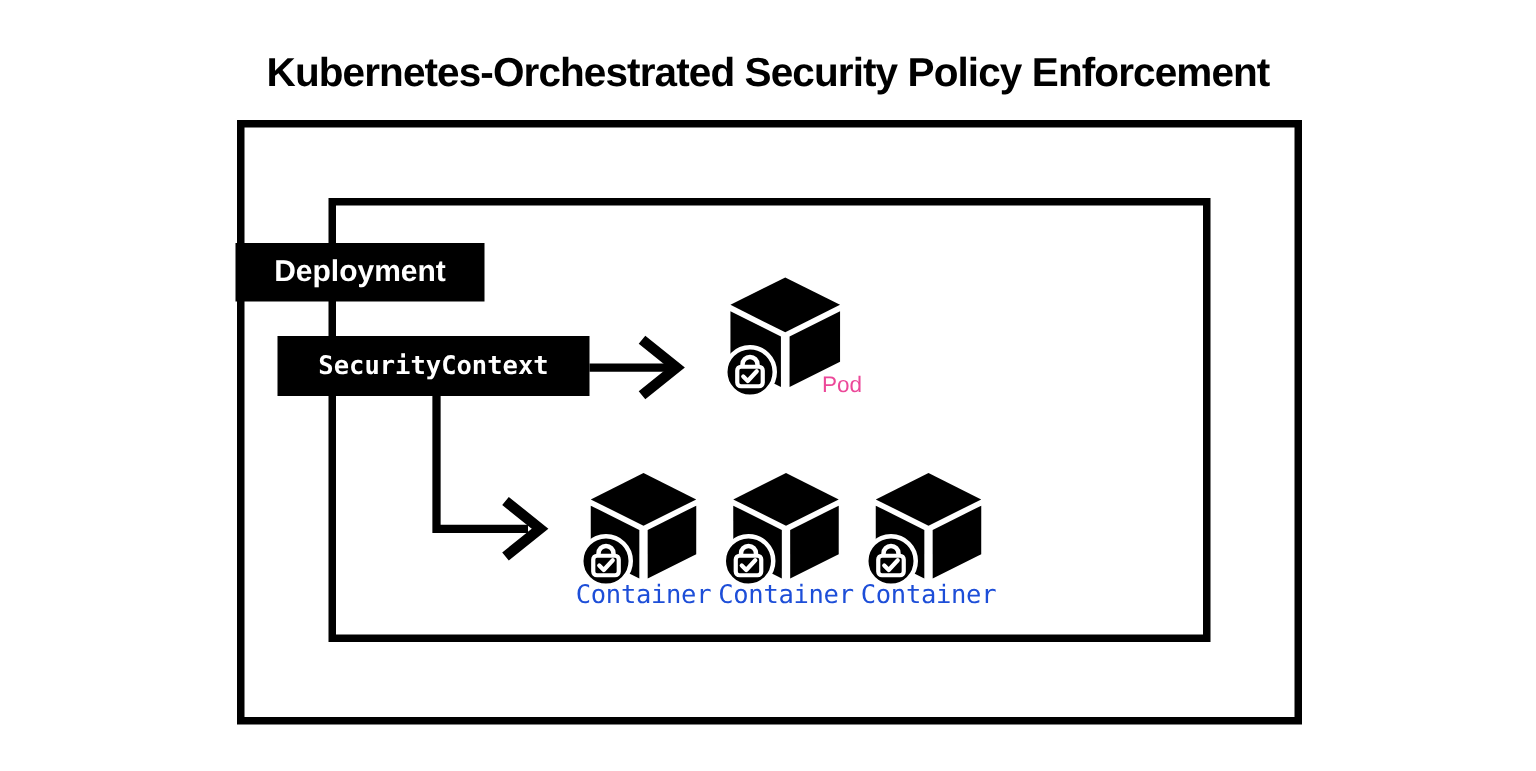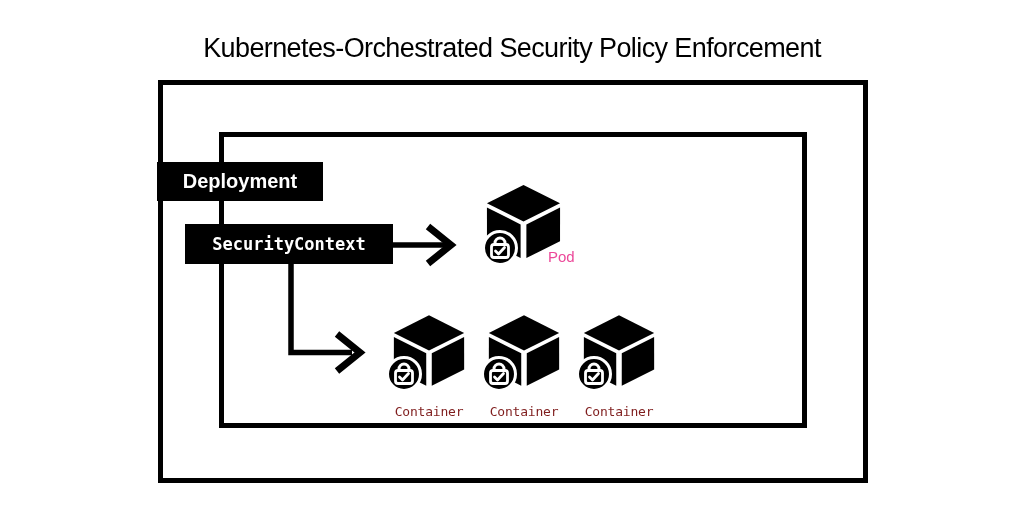--- a/index.html
+++ b/index.html
@@ -10,21 +10,21 @@
     height: 514px;
     background: #ffffff;
     font-family: "Liberation Sans", sans-serif;
     overflow: hidden;
   }
   .title {
     position: absolute;
     left: 0; right: 0; top: 33px;
     text-align: center;
     font-size: 27px;
-    font-weight: 400;
+    font-weight: 700;
     letter-spacing: -0.6px;
     color: #000000;
     z-index: 4;
   }
   .outer-box {
     position: absolute;
     left: 158px; top: 80px;
     width: 710px; height: 403px;
     border: 5px solid #000000;
     z-index: 1;
@@ -79,24 +79,24 @@
     white-space: nowrap;
   }
   .container-node { top: 313px; width: 74px; height: 100px; }
   .container-node.c1 { left: 392px; }
   .container-node.c2 { left: 487px; }
   .container-node.c3 { left: 582px; }
   .container-node .cube  { left: 0;    top: 0; }
   .container-node .badge { left: -7px; top: 42px; }
   .container-label {
     position: absolute;
-    left: 50%; top: 91px;
+    left: 50%; top: 74px;
     transform: translateX(-50%);
-    font-size: 13px;
-    color: #7f1d1d;
+    font-size: 17px;
+    color: #1d4ed8;
     font-family: "DejaVu Sans Mono", monospace;
     letter-spacing: -0.2px;
     white-space: nowrap;
   }
 </style>
 </head>
 <body>
 
 <div class="canvas">
 

